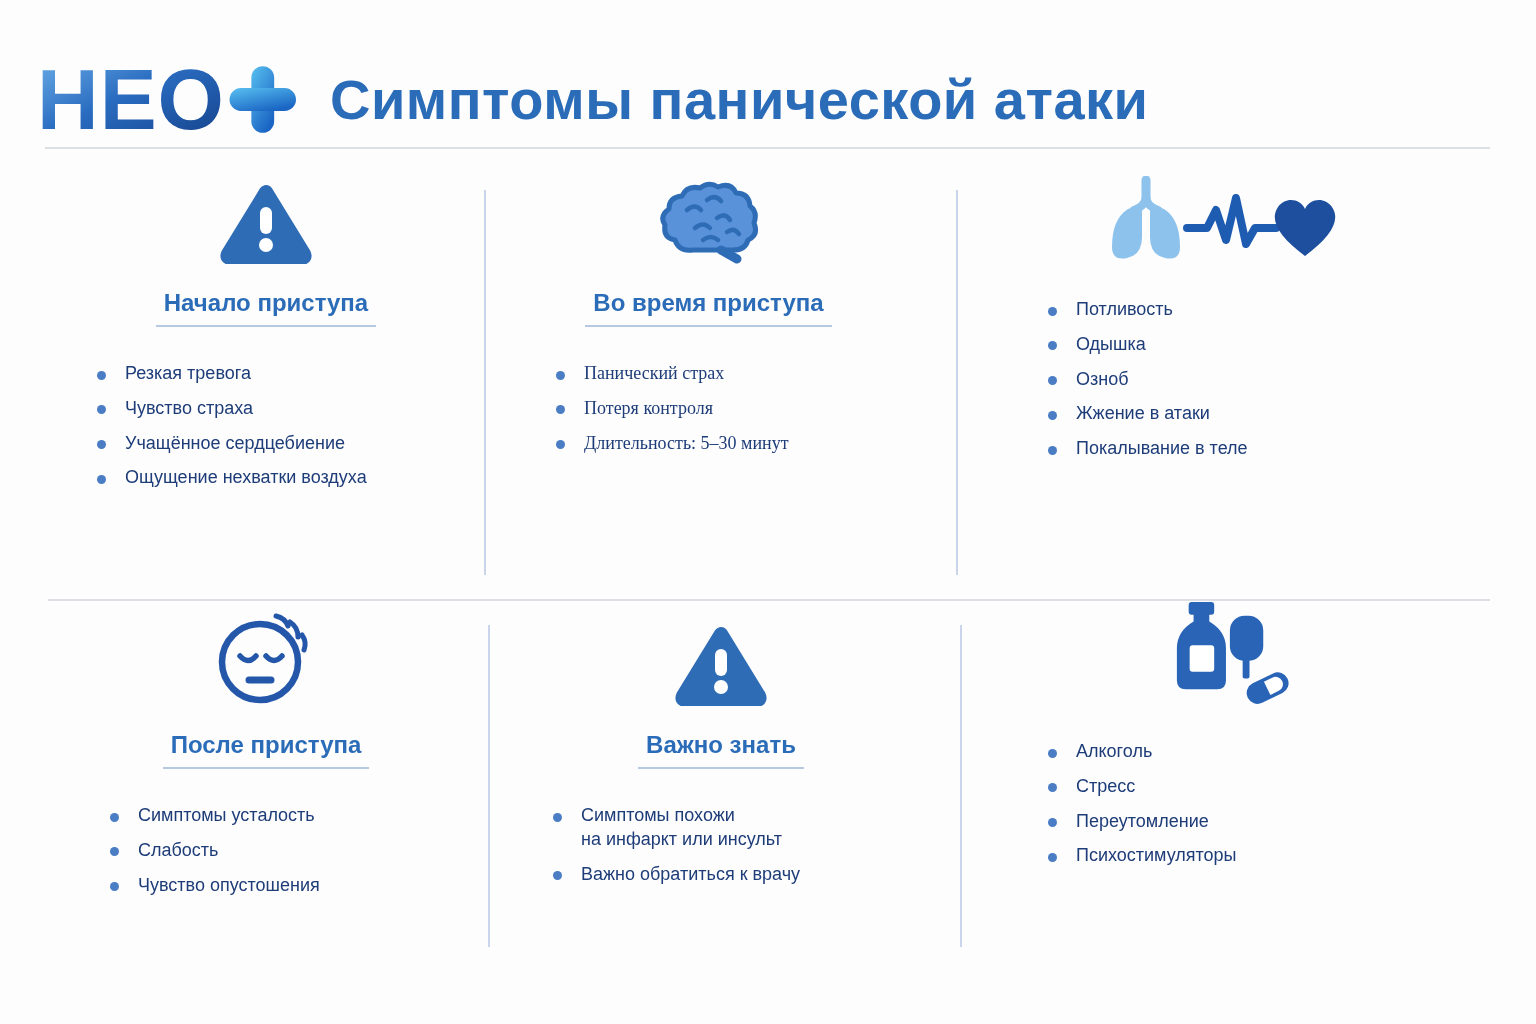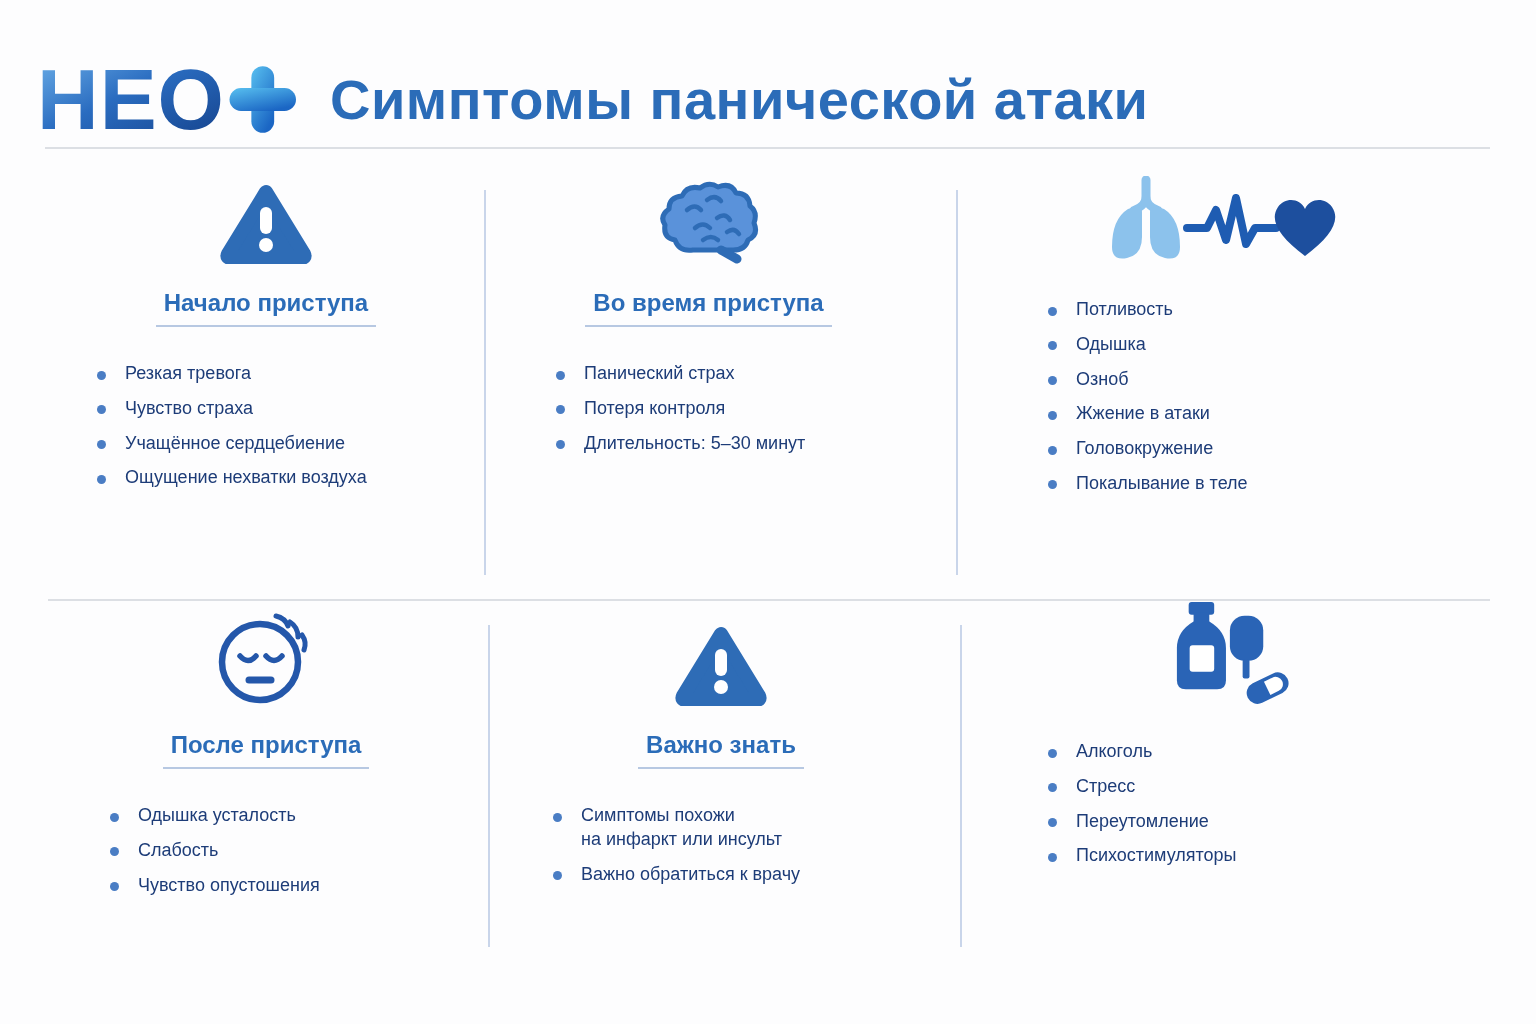--- a/index.html
+++ b/index.html
@@ -76,21 +76,21 @@
     white-space: nowrap;
   }
 
   .list {
     list-style: none;
     margin: 22px 0 0;
     padding: 0;
     align-self: stretch;
   }
   .card-1 .list { padding-left: 47px; }
-  .card-2 .list { padding-left: 46px; }
+  .card-2 .list { padding-left: 46px; font-family: Liberation Serif, serif; }
   .card-3 .list { padding-left: 88px; }
   .card-4 .list { padding-left: 60px; }
   .card-5 .list { padding-left: 65px; }
   .card-6 .list { padding-left: 88px; }
 
   .list li {
     position: relative;
     padding-left: 30px;
     margin-bottom: 11px;
     font-size: 18px;
@@ -186,36 +186,35 @@
             <path d="M56 30 q-5 -3 -5 7 v24 q0 18 15 21 q15 3 15 -11 q0 -28 -16 -38 z" fill="var(--light-blue,#8cc2ec)"></path>
             <polyline points="88,52 108,52 117,34 127,64 137,22 147,68 156,52 177,52" fill="none" stroke="#1e5cb2" stroke-width="8" stroke-linecap="round" stroke-linejoin="round"></polyline>
             <path d="M206 80 C 180 61 170 44 179 31 C 186 21 201 22 206 33 C 211 22 226 21 233 31 C 242 44 232 61 206 80 Z" fill="var(--heart-blue,#1d4f9e)"></path>
           </svg>
         </div>
         <ul class="list">
           <li>Потливость</li>
           <li>Одышка</li>
           <li>Озноб</li>
           <li>Жжение в атаки</li>
-          <li>Головокружение</li>
           <li>Покалывание в теле</li>
         </ul>
       </section>
       <section class="card card-4 row2">
         <div class="icon-box">
           <svg width="104" height="96" viewBox="0 0 104 96">
             <circle cx="46" cy="52" r="38" fill="none" stroke="#2457aa" stroke-width="6.5"></circle>
             <path d="M26 46 q8 9 16 0 M52 46 q8 9 16 0" fill="none" stroke="#2457aa" stroke-width="5.5" stroke-linecap="round"></path>
             <path d="M35 70 h22" stroke="#2457aa" stroke-width="7" stroke-linecap="round"></path>
             <path d="M62 6 q9 2 12 10 M76 12 q8 5 8 15 M88 25 q5 7 2 15" fill="none" stroke="#2457aa" stroke-width="5" stroke-linecap="round"></path>
           </svg>
         </div>
         <h2 class="card-title">После приступа</h2>
         <ul class="list">
-          <li>Одышка усталость</li>
+          <li>Симптомы усталость</li>
           <li>Слабость</li>
           <li>Чувство опустошения</li>
         </ul>
       </section>
       <section class="card card-5 row2">
         <div class="icon-box">
           <svg width="96" height="82" viewBox="0 0 96 82">
             <path d="M48 10 L86 72 Q88 76 83 76 L13 76 Q8 76 10 72 Z" fill="var(--icon-blue,#2e6cb6)" stroke="var(--icon-blue,#2e6cb6)" stroke-width="14" stroke-linejoin="round"></path>
             <rect x="42" y="25" width="12" height="27" rx="6" fill="#fff"></rect>
             <circle cx="48" cy="63" r="7" fill="#fff"></circle>

